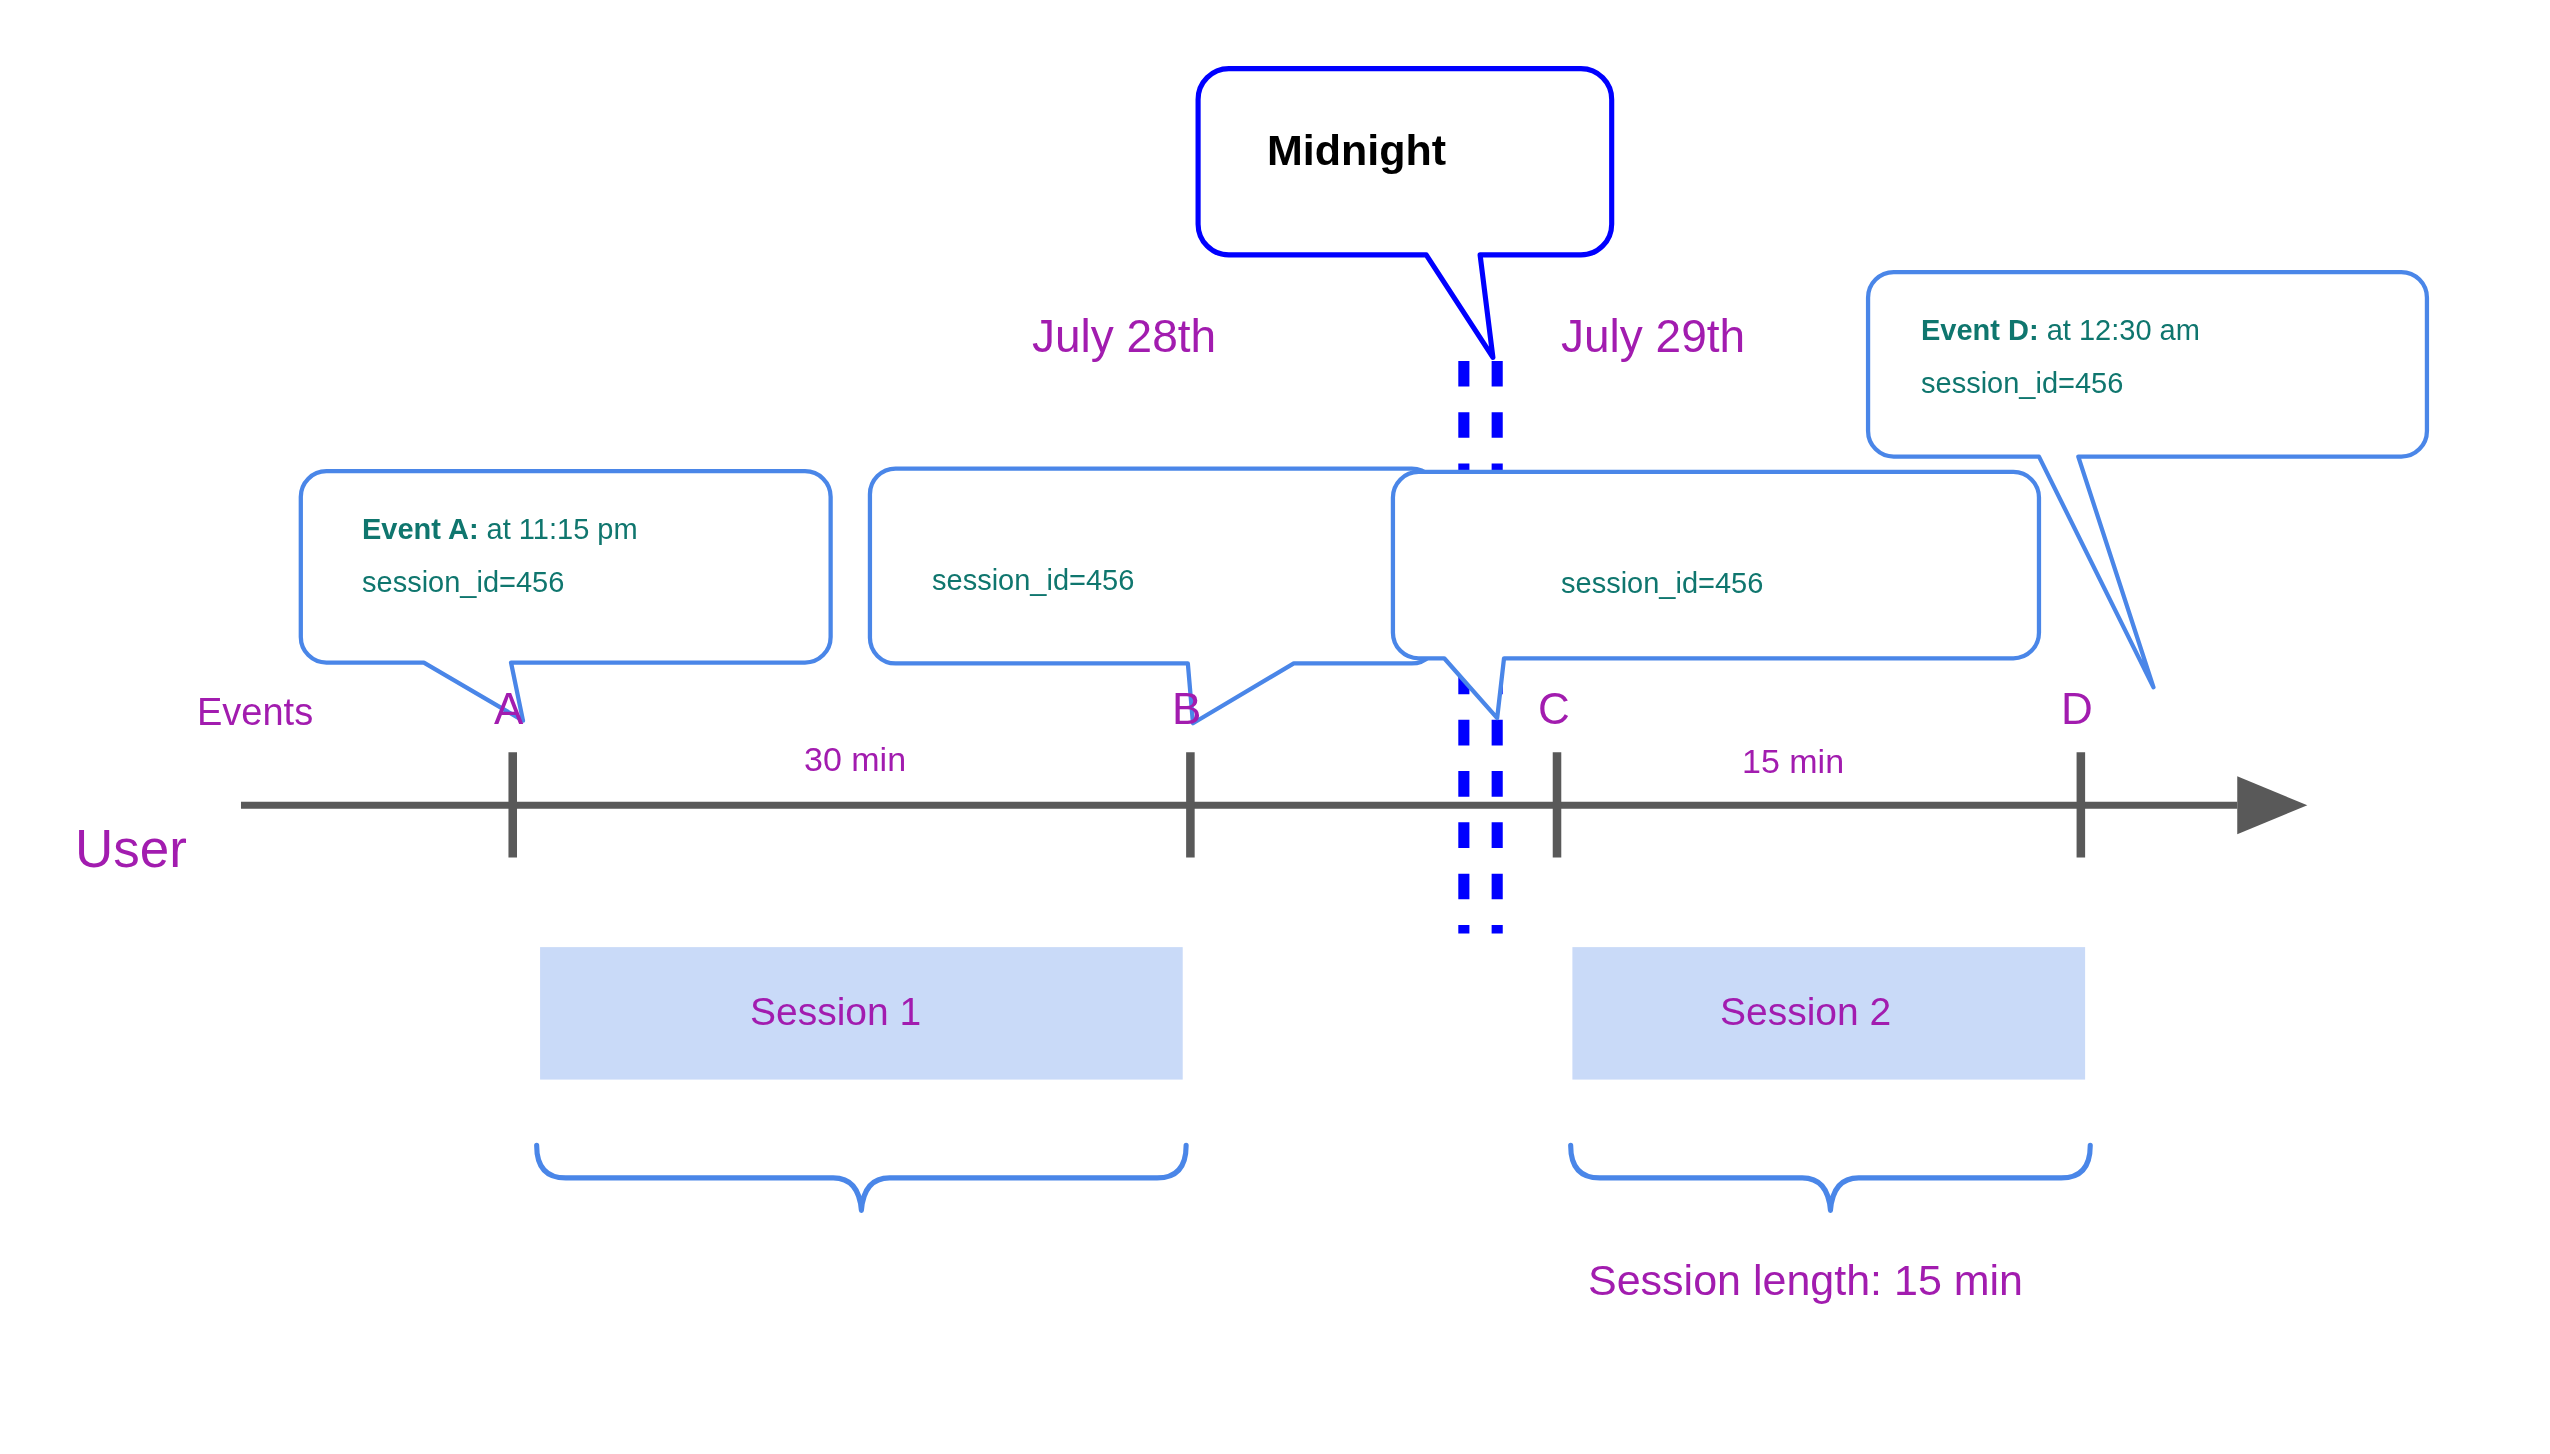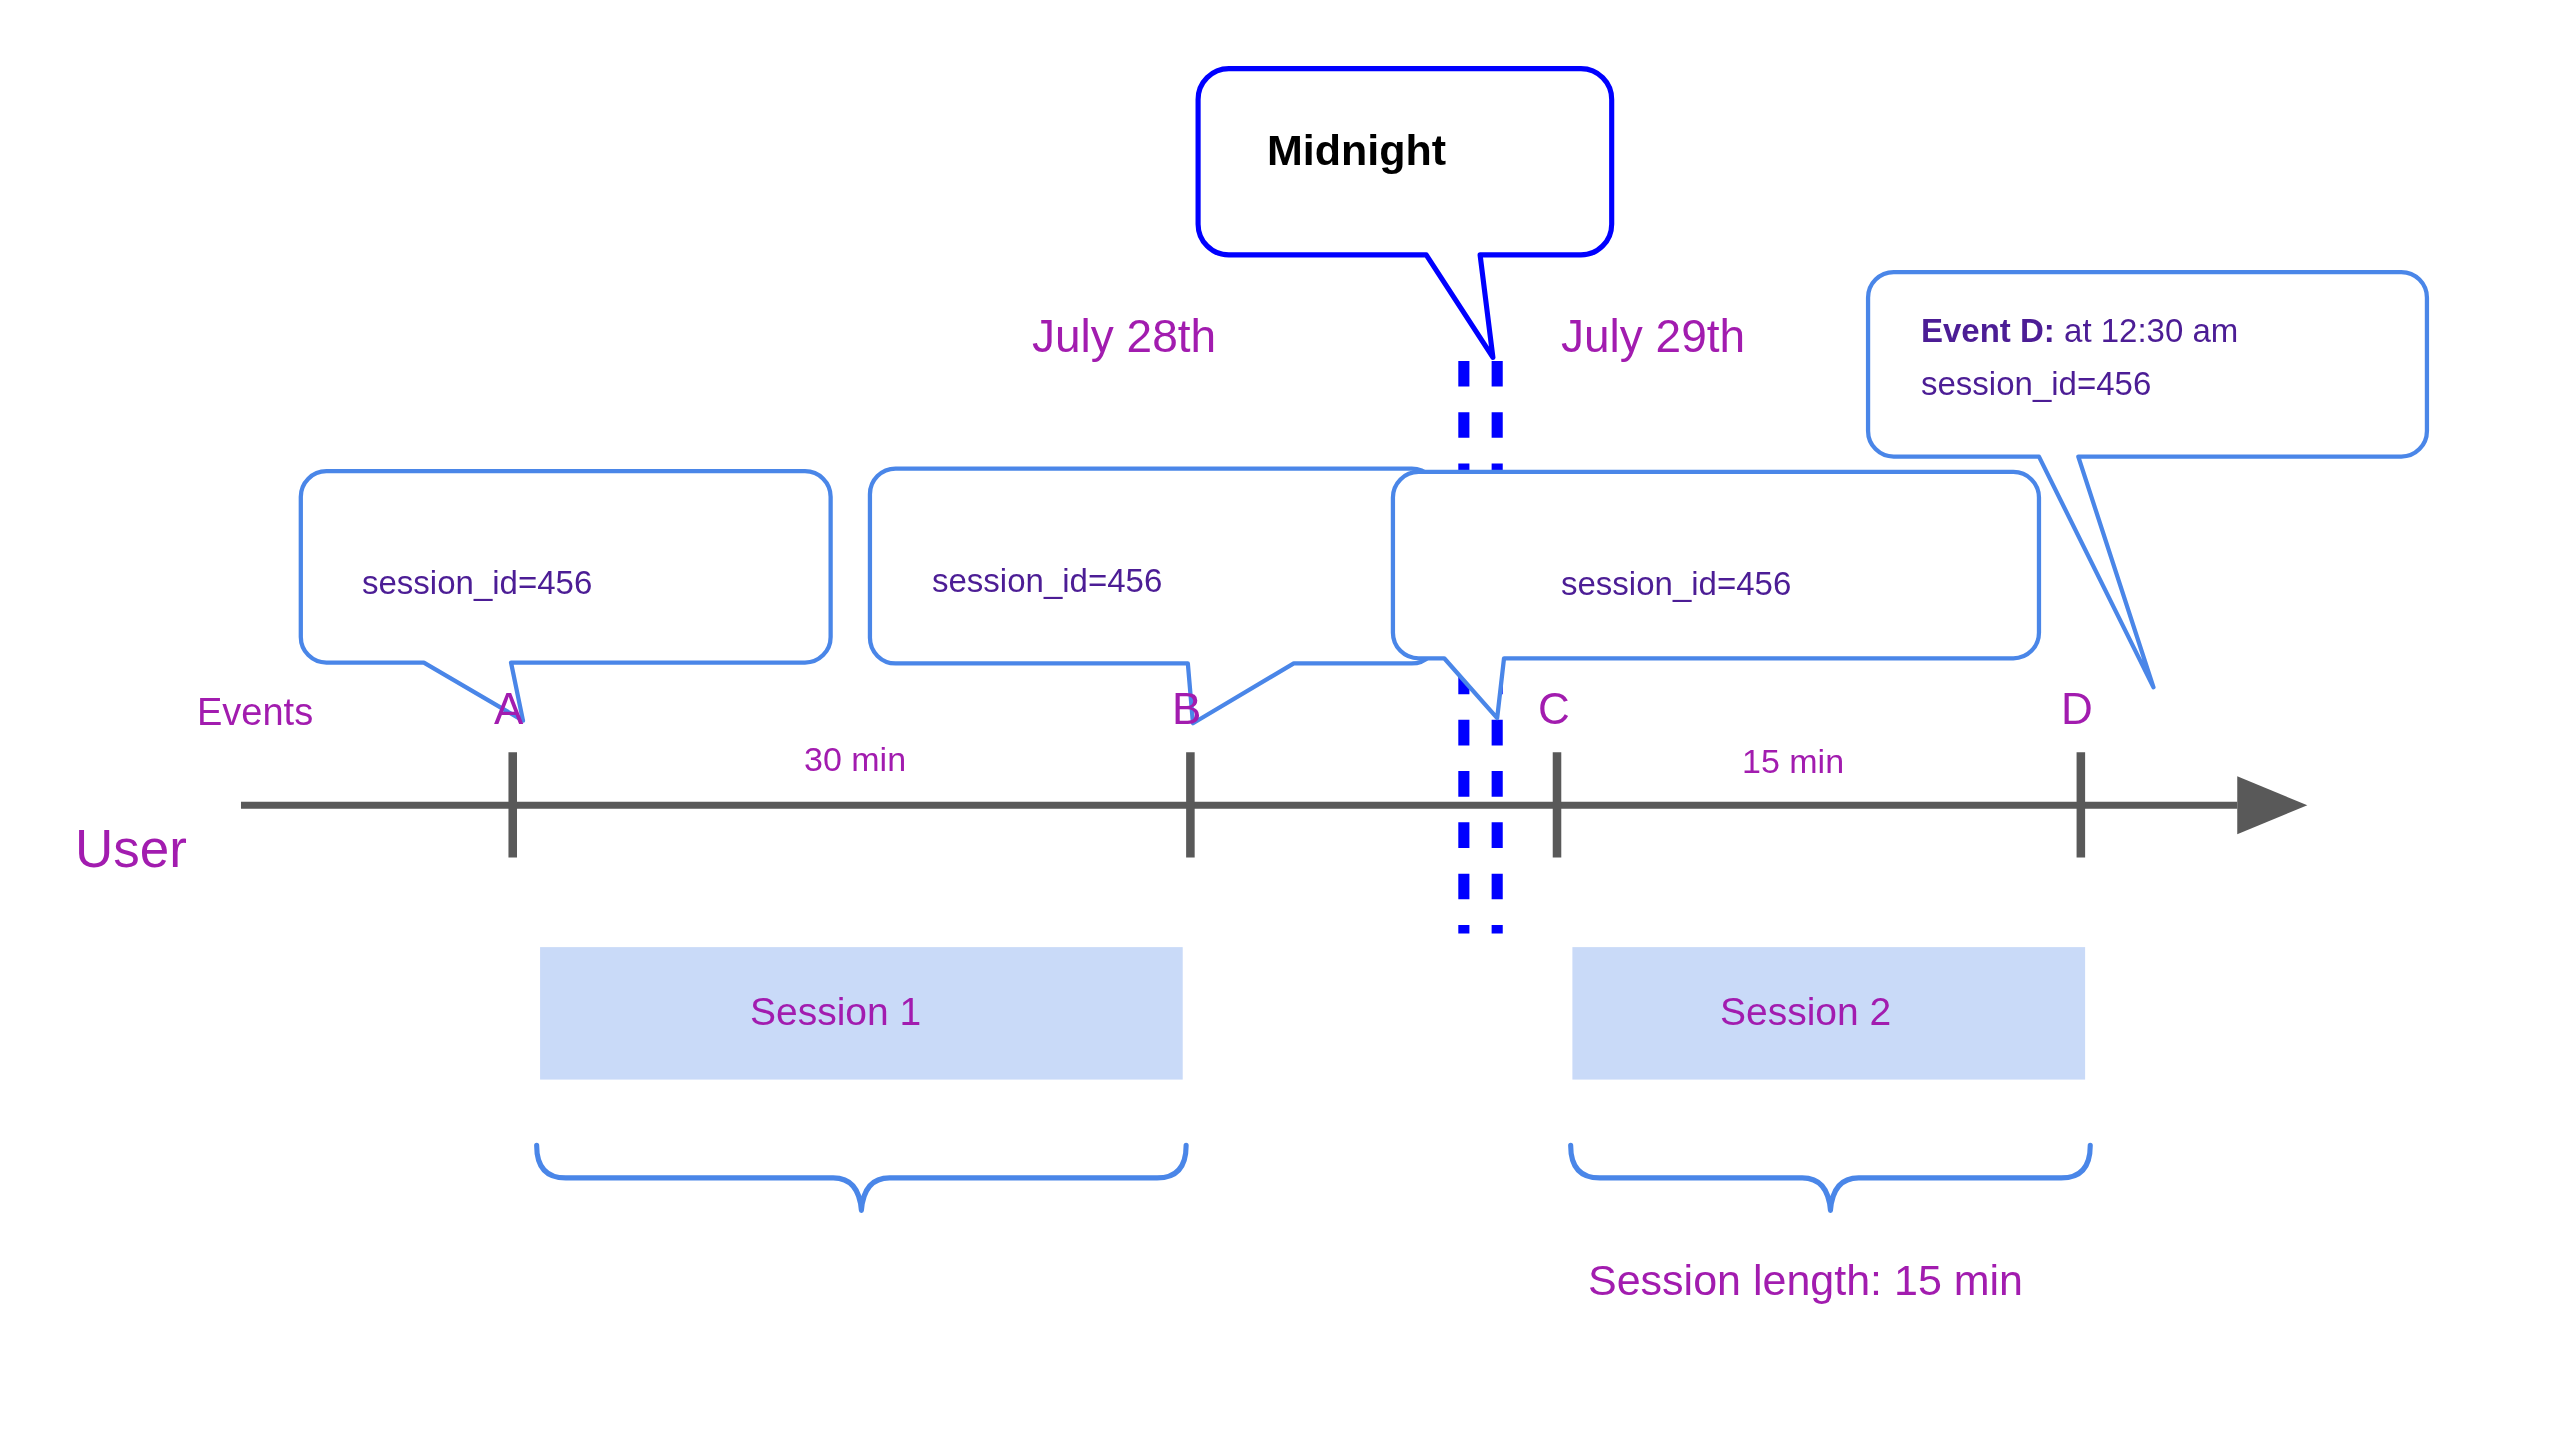--- a/index.html
+++ b/index.html
@@ -23,23 +23,23 @@
     height: 1455px;
   }
   .lbl {
     position: absolute;
     color: #a21caf;
     white-space: nowrap;
     font-family: "Liberation Sans", sans-serif;
   }
   .callout-text {
     position: absolute;
-    color: #4c1d95;
-    font-family: "Liberation Sans", sans-serif;
-    font-size: 33px;
+    color: #0f766e;
+    font-family: "Liberation Sans", sans-serif;
+    font-size: 29px;
     line-height: 53px;
     white-space: nowrap;
   }
   .callout-text b { font-weight: bold; }
   .midnight-text {
     position: absolute;
     color: #000000;
     font-family: "Liberation Sans", sans-serif;
     font-size: 43px;
     font-weight: bold;
@@ -174,20 +174,23 @@
                q 34 0 34 -38" fill="none" stroke="#4A86E8" stroke-width="6" stroke-linecap="round" stroke-linejoin="round"></path>
     </g>
 
   </svg>
 
   <div class="midnight-text" style="left:1267px; top:126px;">Midnight</div>
 
   <div class="lbl date-name" style="left:1032px; top:309px;">July 28th</div>
   <div class="lbl date-name" style="left:1561px; top:309px;">July 29th</div>
 
+  <div class="callout-text" style="left:362px; top:503px;">
+    <b>Event A:</b><span> at 11:15 pm</span>
+  </div>
   <div class="callout-text" style="left:362px; top:556px;">session_id=456</div>
 
   <div class="callout-text" style="left:932px; top:554px;">session_id=456</div>
 
   <div class="callout-text" style="left:1561px; top:557px;">session_id=456</div>
 
   <div class="callout-text" style="left:1921px; top:304px;">
     <b>Event D:</b><span> at 12:30 am</span>
   </div>
   <div class="callout-text" style="left:1921px; top:357px;">session_id=456</div>

